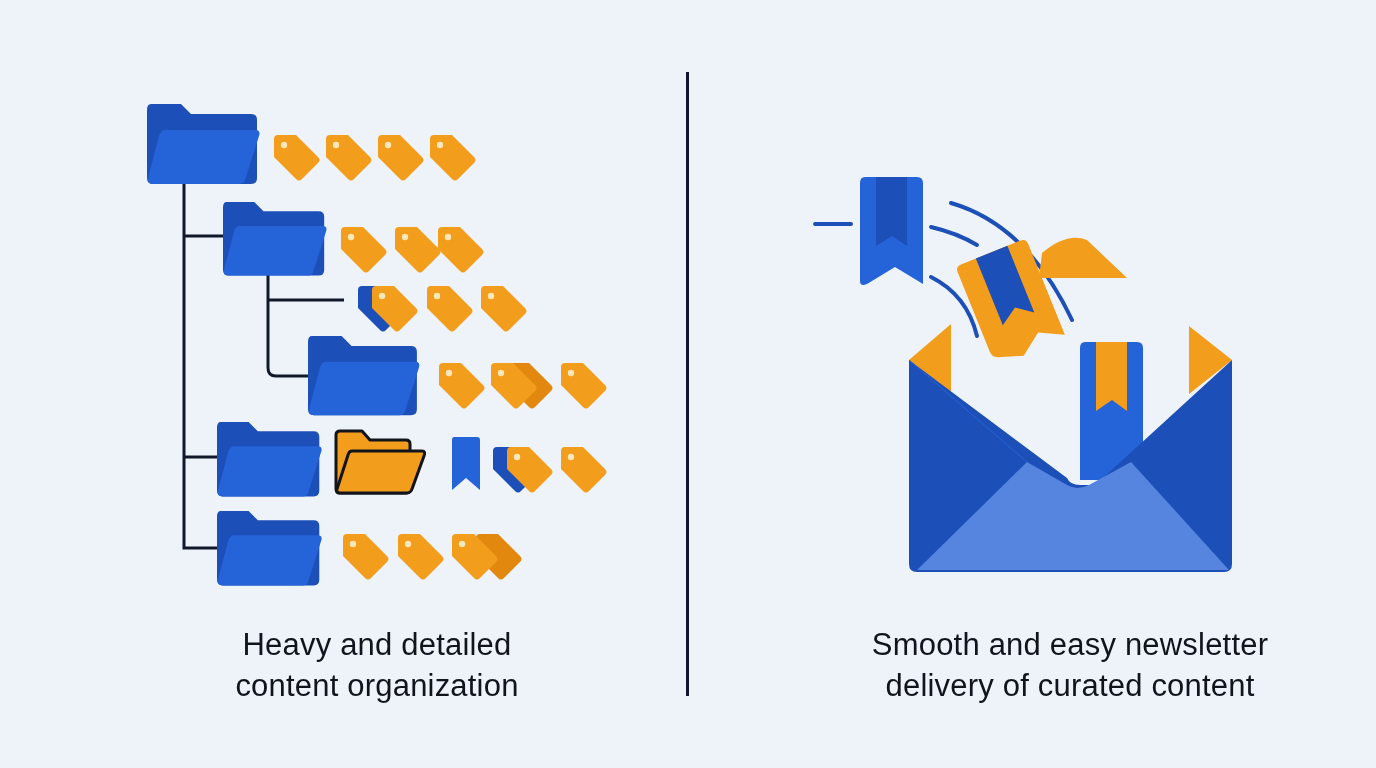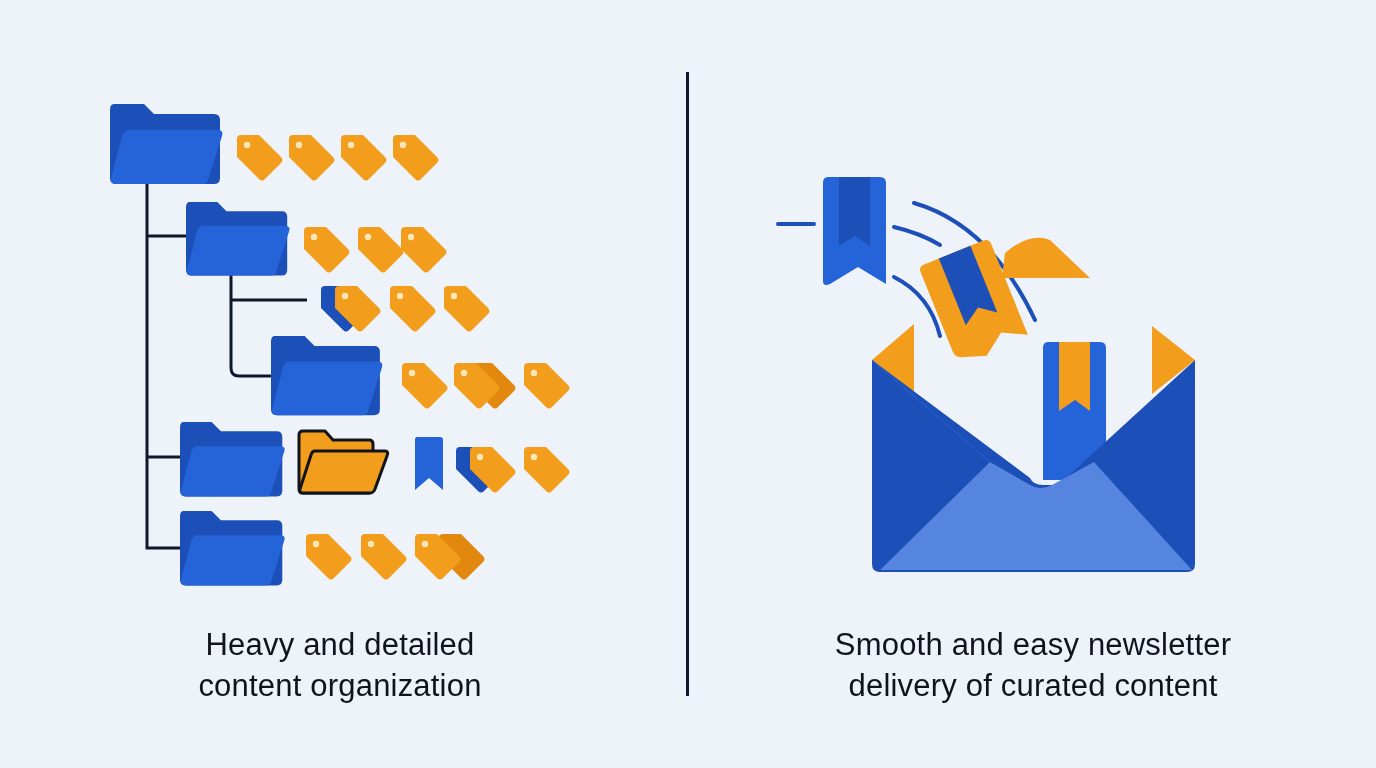--- a/index.html
+++ b/index.html
@@ -2,21 +2,21 @@
 <html><head>
 <meta charset="utf-8">
 <style>
   html, body { margin: 0; padding: 0; }
   body {
     width: 1376px; height: 768px; overflow: hidden;
     background: #eef3fa;
     font-family: "Liberation Sans", "DejaVu Sans", sans-serif;
     position: relative;
   }
-  .panel { position: absolute; top: 0; height: 680px; }
+  .panel { position: absolute; top: 0; height: 680px; margin-left: 37px; }
   #left-panel { left: 0; width: 688px; }
   #right-panel { left: 688px; width: 688px; }
   .divider {
     position: absolute; left: 686px; top: 72px; width: 2.5px; height: 624px;
     background: #12182b;
   }
   .illustration { position: absolute; left: 0; top: 0; }
   .caption {
     position: absolute; text-align: center; color: #12141c;
     font-size: 31px; line-height: 41px; letter-spacing: 0.2px;

